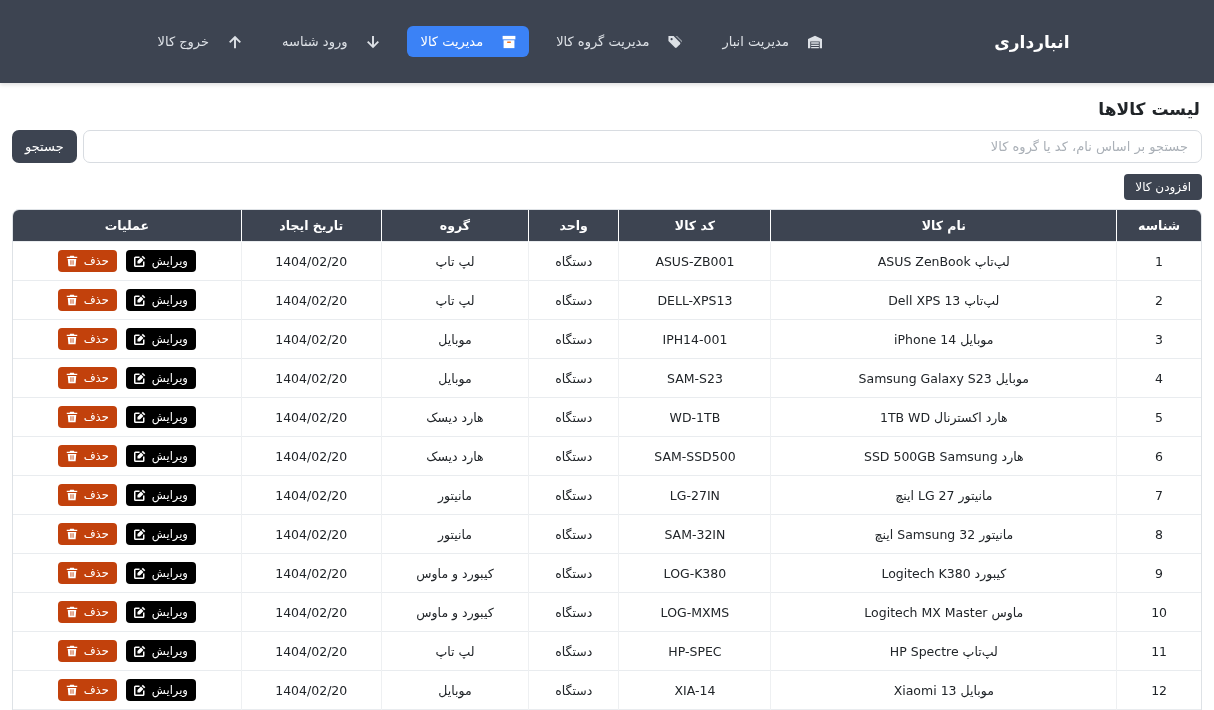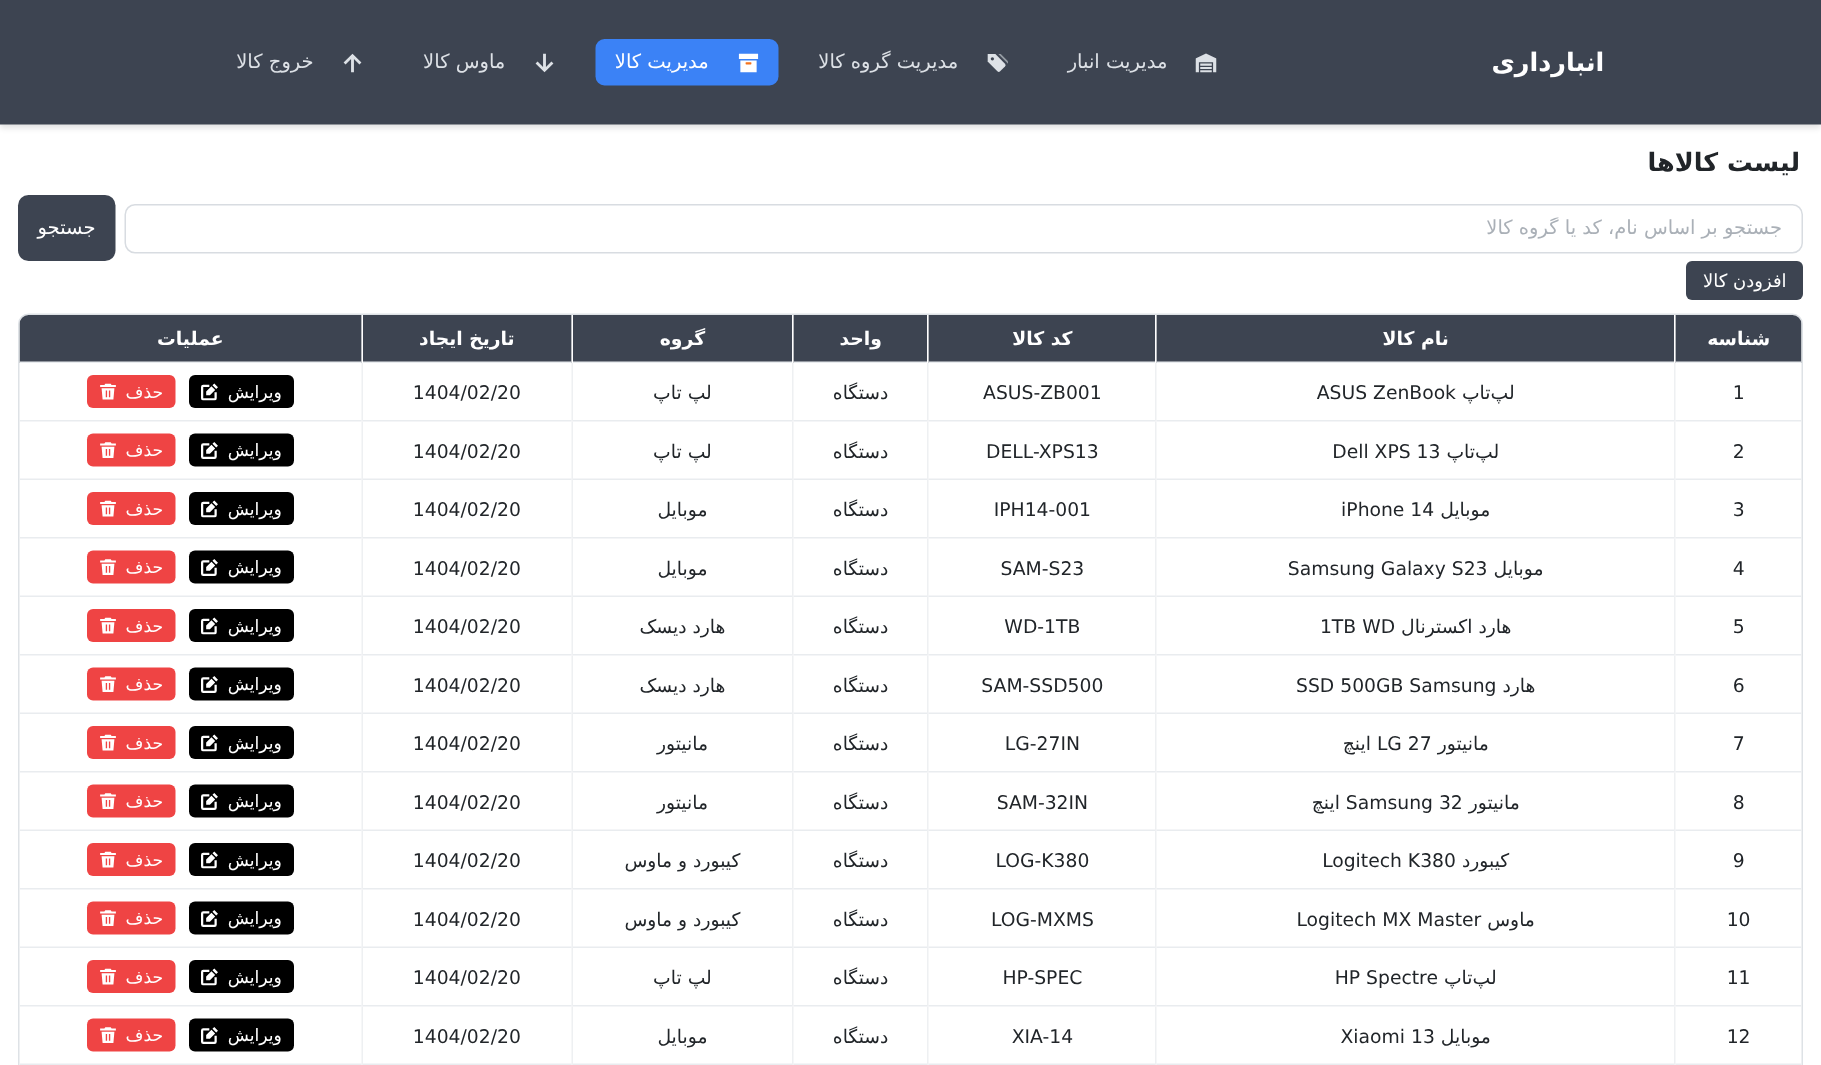--- a/index.html
+++ b/index.html
@@ -75,27 +75,27 @@
     font-size:13px;
     color:#212529;
     outline:none;
   }
   .search-input::placeholder { color:#aab0b7; }
   .search-btn {
     background:#3d4451;
     color:#fff;
     border:none;
     border-radius:7px;
-    height:44px;
+    height:33px;
     padding:0 13px;
     font-family:inherit;
     font-size:13px;
     cursor:pointer;
   }
-  .add-row { display:flex; }
+  .add-row { margin-top:11px; display:flex; }
   .add-btn {
     background:#3d4451;
     color:#fff;
     border:none;
     border-radius:4px;
     padding:6px 11px;
     font-family:inherit;
     font-size:12px;
     cursor:pointer;
   }
@@ -134,21 +134,21 @@
     border-radius:4px;
     color:#ffffff;
     font-family:inherit;
     font-size:11.5px;
     padding:4px 8px;
     cursor:pointer;
     vertical-align:middle;
   }
   .btn svg { width:12px; height:12px; fill:currentColor; display:block; }
   .btn-edit { background:#000000; }
-  .btn-del  { background:#ef4444; margin-inline-start:5px; }
+  .btn-del  { background:#c2410c; margin-inline-start:5px; }
 </style>
 </head>
 <body>
 
 <header class="navbar">
   <div class="nav-inner">
     <a class="brand">انبارداری</a>
     <ul class="nav-list">
   <li class="nav-item">
     <span class="nav-icon">
@@ -181,21 +181,21 @@
           </span>
     <span class="nav-label">مدیریت کالا</span>
   </li>
 
   <li class="nav-item">
     <span class="nav-icon">
             <svg viewBox="0 0 16 16" aria-hidden="true">
               <path d="M6.9 1h2.2v10l4.2-4.2 1.5 1.5L8 15.1 1.2 8.3l1.5-1.5L6.9 11z"></path>
             </svg>
           </span>
-    <span class="nav-label">ماوس کالا</span>
+    <span class="nav-label">ورود شناسه</span>
   </li>
 
   <li class="nav-item">
     <span class="nav-icon">
             <svg viewBox="0 0 16 16" aria-hidden="true">
               <path d="M6.9 15h2.2V5l4.2 4.2 1.5-1.5L8 .9 1.2 7.7l1.5 1.5L6.9 5z"></path>
             </svg>
           </span>
     <span class="nav-label">خروج کالا</span>
   </li>

